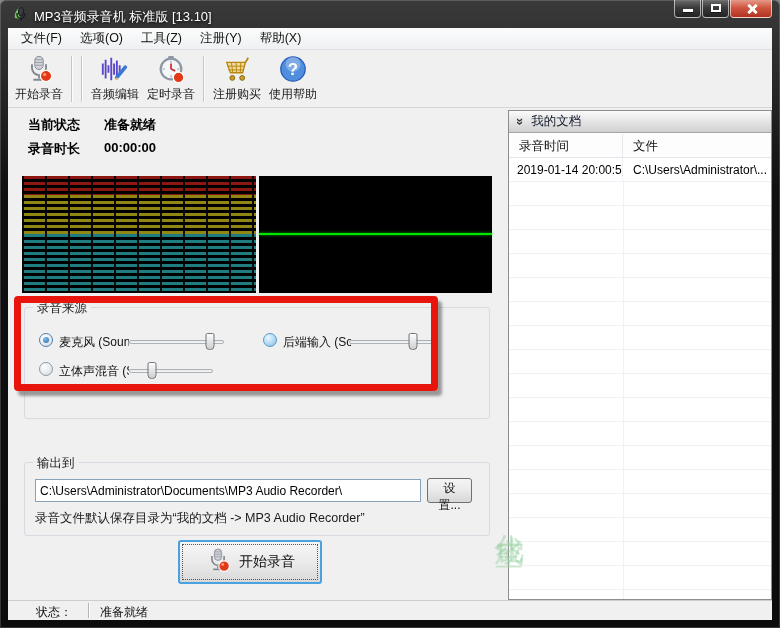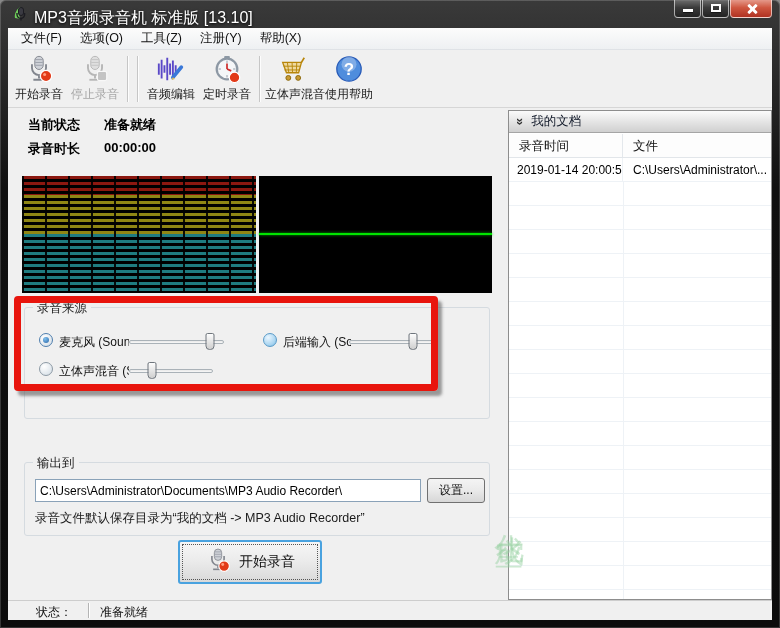--- a/index.html
+++ b/index.html
@@ -1,21 +1,21 @@
 <!DOCTYPE html>
 <html><head>
 <meta charset="utf-8">
 <style>
   html,body{margin:0;padding:0;background:#888;}
   *{box-sizing:border-box;font-family:"Liberation Sans","DejaVu Sans",sans-serif;}
   .window{position:relative;width:780px;height:628px;background:linear-gradient(#3a3a3a,#101010 30%,#0c0c0c);border-radius:6px 6px 0 0;overflow:hidden;box-shadow:inset 0 0 0 1px rgba(255,255,255,.18);}
   
   .titlebar{position:absolute;left:0;top:0;width:780px;height:28px;}
   .app-icon{position:absolute;left:12px;top:5px;}
-  .title-text{position:absolute;left:34px;top:8px;font-size:16px;color:#fff;text-shadow:0 1px 3px #000;white-space:nowrap;}
+  .title-text{position:absolute;left:34px;top:8px;font-size:13px;color:#fff;text-shadow:0 1px 3px #000;white-space:nowrap;}
   .winbtns{position:absolute;right:8px;top:0;display:flex;}
   .wbtn{height:18px;border:1px solid rgba(255,255,255,.6);border-top:none;border-radius:0 0 4px 4px;margin-left:1px;position:relative;background:linear-gradient(rgba(130,130,130,.7),rgba(60,60,60,.7) 45%,rgba(30,30,30,.8));}
   .wbtn.min,.wbtn.max{width:27px;}
   .wbtn.close{width:42px;background:linear-gradient(#e5998a,#cf5740 45%,#b03222);}
   .glyph-min{position:absolute;left:8px;top:9px;width:10px;height:3px;background:#fff;box-shadow:0 1px 1px rgba(0,0,0,.6);}
   .glyph-max{position:absolute;left:8px;top:4px;width:10px;height:8px;border:2px solid #fff;box-shadow:0 1px 1px rgba(0,0,0,.5);}
   .glyph-close{position:absolute;left:15px;top:3px;width:12px;height:12px;}
   .glyph-close i{position:absolute;left:5px;top:0;width:3px;height:12px;background:#fff;border-radius:1px;}
   .glyph-close i:first-child{transform:rotate(45deg);}
   .glyph-close i:last-child{transform:rotate(-45deg);}
@@ -56,21 +56,21 @@
   .radio[data-checked="true"]{border-color:#4f7fae;}
   .radio[data-checked="true"]::after{content:"";position:absolute;left:3px;top:3px;width:6px;height:6px;border-radius:50%;background:radial-gradient(circle at 35% 30%,#7fc0ee,#2a66a8);}
   .radio.hoverblue{background:radial-gradient(circle at 35% 30%,#eaf6ff,#a8d4f0 65%,#6fb0dd);border-color:#5a9bc8;}
   .opt-label{position:absolute;font-size:12px;color:#111;white-space:nowrap;overflow:hidden;}
   .slider{position:absolute;height:18px;}
   .slider .track{position:absolute;left:0;right:0;top:7px;height:4px;background:linear-gradient(#e8e8e8,#f8f8f8);border:1px solid #aab2b8;border-radius:2px;}
   .slider .thumb{position:absolute;top:0;width:9px;height:17px;transform:translateX(-50%);background:linear-gradient(#fdfdfd,#e8e8e8 45%,#cfcfcf);border:1px solid #6e757c;border-radius:2px 2px 4px 4px;}
   
   .path-input{position:absolute;left:10px;top:16px;width:386px;height:23px;border:1px solid #8aa2b8;background:#fff;font-size:12px;color:#000;padding:0 4px;}
   .btn{border:1px solid #707070;border-radius:3px;background:linear-gradient(#f4f4f4,#ebebeb 45%,#d7d7d7);font-size:12px;color:#111;}
-  .settings-btn{position:absolute;left:402px;top:15px;width:58px;height:25px;}
+  .settings-btn{position:absolute;left:402px;top:15px;width:45px;height:25px;}
   .note{position:absolute;left:10px;top:47px;font-size:12.5px;color:#1a1a1a;white-space:nowrap;}
   
   .record-btn{position:absolute;left:170px;top:512px;width:144px;height:44px;border:2px solid #49a2df;border-radius:3px;background:linear-gradient(#f6f6f6,#ececec 45%,#d9d9d9);display:flex;align-items:center;justify-content:center;gap:8px;cursor:default;}
   .record-btn .focusring{position:absolute;inset:3px;outline:1px dotted #555;}
   .record-btn .rlabel{font-size:14px;color:#111;}
   
   .statusbar{position:absolute;left:0;top:572px;width:764px;height:20px;background:#f0f0f0;border-top:1px solid #cdcdcd;}
   .statusbar .sb-label{position:absolute;left:28px;top:3px;font-size:12px;color:#111;}
   .statusbar .sb-sep{position:absolute;left:80px;top:2px;height:15px;border-left:1px solid #b4b4b4;border-right:1px solid #fff;}
   .statusbar .sb-value{position:absolute;left:92px;top:3px;font-size:12px;color:#111;}
@@ -145,35 +145,20 @@
               <path d="M10 27.5 h12" stroke="#82868e" stroke-width="2"></path>
             <circle cx="23.5" cy="23.5" r="6" fill="#e23a18" stroke="#fff" stroke-width="1.3"></circle>
               <circle cx="22" cy="21.8" r="1.6" fill="#ff9d7e"></circle>
           </svg>
         </span>
         <div class="tlabel">开始录音</div>
       </div>
 
 
 
-      <div class="tbtn" data-enabled="false">
-        <span class="ticon">
-          <svg width="30" height="30" viewBox="0 0 32 32">
-            <rect x="11.5" y="2.5" width="9" height="14" rx="4.5" fill="#cfd2d8" stroke="#82868e"></rect>
-            <line x1="12" y1="6" x2="20" y2="6" stroke="#9a9ea8"></line>
-              <line x1="12" y1="9" x2="20" y2="9" stroke="#9a9ea8"></line>
-              <line x1="12" y1="12" x2="20" y2="12" stroke="#9a9ea8"></line>
-            <path d="M8.5 11 v4 a7.5 7.5 0 0 0 15 0 v-4" fill="none" stroke="#82868e" stroke-width="2"></path>
-            <line x1="16" y1="23" x2="16" y2="26" stroke="#82868e" stroke-width="2"></line>
-              <path d="M10 27.5 h12" stroke="#82868e" stroke-width="2"></path>
-            <rect x="18.5" y="18.5" width="10" height="10" rx="2" fill="#9aa0a8" stroke="#fff" stroke-width="1.3"></rect>
-          </svg>
-        </span>
-        <div class="tlabel">停止录音</div>
-      </div>
 
       <div class="tsep"></div>
 
 
       <div class="tsep"></div>
 
       <div class="tbtn" data-enabled="true">
         <span class="ticon">
           <svg width="30" height="30" viewBox="0 0 32 32">
             <g stroke="#5a48c8" stroke-width="2">
@@ -218,21 +203,21 @@
             <line x1="10" y1="9" x2="11.5" y2="20" stroke="#b8860b"></line>
               <line x1="15" y1="9" x2="15.5" y2="20" stroke="#b8860b"></line>
               <line x1="20" y1="9" x2="19.5" y2="20" stroke="#b8860b"></line>
             <line x1="6" y1="13" x2="24" y2="13" stroke="#b8860b"></line>
               <line x1="6.8" y1="17" x2="23" y2="17" stroke="#b8860b"></line>
             <path d="M25 9 l3 -5" stroke="#b8860b" stroke-width="1.8" fill="none"></path>
             <circle cx="11" cy="25.5" r="2.6" fill="#c89a33" stroke="#8a6508"></circle>
             <circle cx="21.5" cy="25.5" r="2.6" fill="#c89a33" stroke="#8a6508"></circle>
           </svg>
         </span>
-        <div class="tlabel">立体声混音</div>
+        <div class="tlabel">注册购买</div>
       </div>
 
       <div class="tbtn" data-enabled="true">
         <span class="ticon">
           <svg width="30" height="30" viewBox="0 0 32 32">
             <circle cx="16" cy="16" r="13" fill="#4f8ddd" stroke="#2a5cb8" stroke-width="1.4"></circle>
             <circle cx="16" cy="11" r="8" fill="rgba(255,255,255,.28)"></circle>
             <text x="16" y="22.5" text-anchor="middle" font-size="18" font-weight="bold" fill="#fff" font-family="Liberation Sans, sans-serif">?</text>
           </svg>
         </span>

